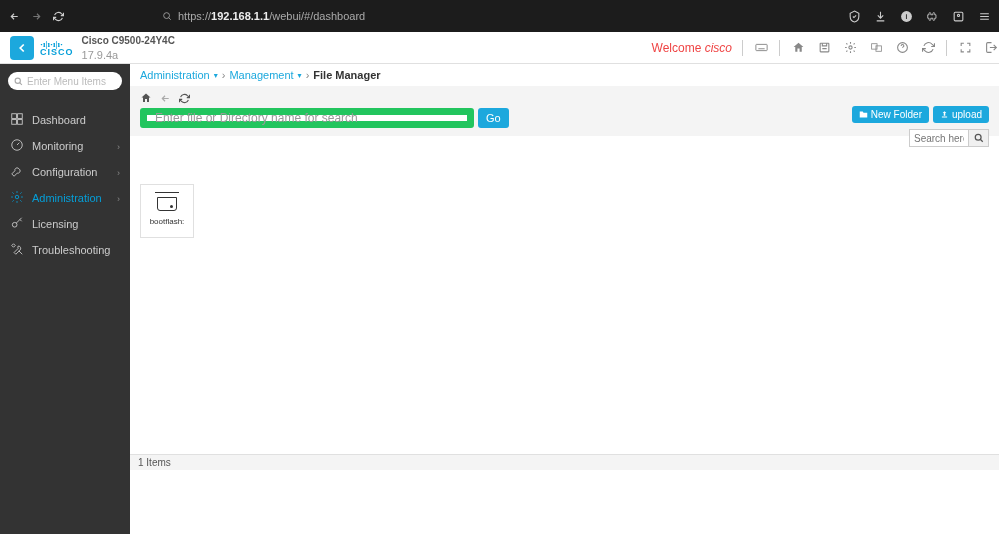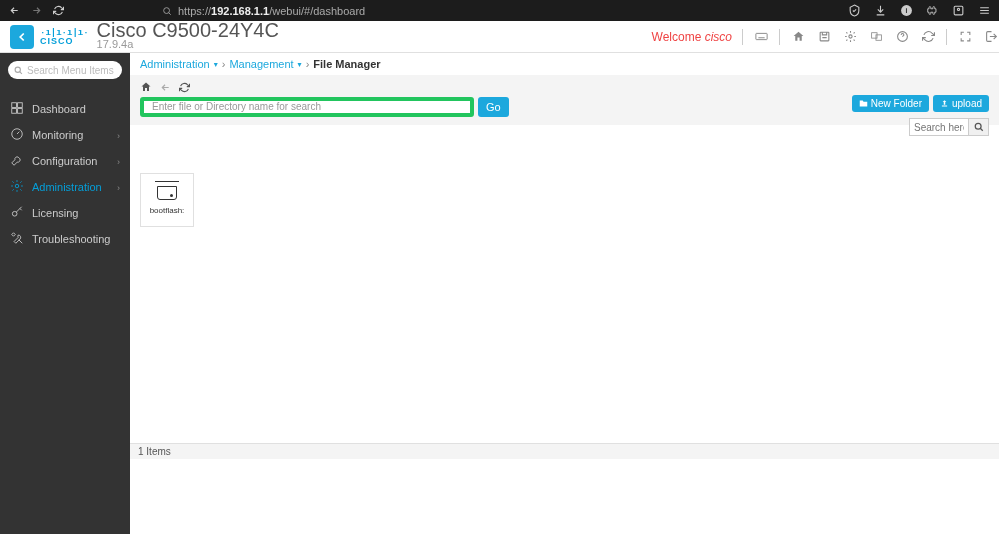--- a/index.html
+++ b/index.html
@@ -1,31 +1,31 @@
 <!DOCTYPE html>
 <html><head>
 <meta charset="utf-8">
 <style>
 *{box-sizing:border-box;margin:0;padding:0;font-family:Arial,Helvetica,sans-serif}
 body{width:999px;height:534px;overflow:hidden;background:#fff;font-size:12px}
 
-.chrome{height:21px;background:#1c1c1c;display:flex;align-items:center;color:#bbb;padding:0 8px;font-size:11px}
+.chrome{height:32px;background:#1c1c1c;display:flex;align-items:center;color:#bbb;padding:0 8px;font-size:11px}
 .chrome .nav-area{display:flex;align-items:center;gap:10px}
 .chrome .nav-icon{width:12px;height:12px;display:flex;align-items:center;justify-content:center;cursor:pointer;color:#ccc}
 .chrome .addr{display:flex;align-items:center;margin-left:98px;gap:6px;color:#aaa}
 .chrome .addr .bold{color:#eee;font-weight:bold}
 .chrome .right{margin-left:auto;display:flex;gap:12px;align-items:center}
 .chrome .right .ico{width:14px;height:14px;display:flex;align-items:center;justify-content:center;cursor:pointer}
 
 .header{height:32px;border-bottom:1px solid #e0e0e0;display:flex;align-items:center;padding-left:0}
 .back-btn{width:24px;height:24px;background:#1ca8dd;border-radius:4px;margin:0 6px 0 10px;display:flex;align-items:center;justify-content:center;color:#fff;cursor:pointer}
 .logo{color:#049fd9;font-size:9px;letter-spacing:-1px;display:flex;flex-direction:column;line-height:8px;font-weight:bold;margin-right:8px}
-.logo .bars{font-family:Liberation Mono, monospace;letter-spacing:0}
+.logo .bars{font-family:Liberation Serif, serif;letter-spacing:0}
 .title-block{display:flex;flex-direction:column;line-height:14px}
-.title{font-size:20px;color:#555;font-weight:400}
+.title{font-size:10px;color:#555;font-weight:700}
 .version{font-size:11px;color:#999}
 .header-right{margin-left:auto;display:flex;align-items:center;gap:10px;color:#ef4444}
 .welcome{font-size:12px}
 .welcome em{font-style:italic}
 .hbtn{width:16px;height:16px;cursor:pointer;color:#888;display:flex;align-items:center;justify-content:center;font-size:12px}
 .divider{width:1px;height:16px;background:#ccc}
 
 .body{display:flex;height:calc(534px - 52px)}
 .sidebar{width:130px;background:#333;color:#ccc;padding-top:8px}
 .search-box{margin:0 8px 10px 8px;background:#fff;border-radius:10px;height:18px;display:flex;align-items:center;padding:0 6px;font-size:10px;color:#aaa}
@@ -38,21 +38,21 @@
 .content{flex:1;background:#fff;display:flex;flex-direction:column;position:relative}
 .breadcrumb{height:22px;display:flex;align-items:center;padding:0 10px;font-size:11px;gap:4px;color:#555;background:#fff}
 .breadcrumb a{color:#1ca8dd;cursor:pointer}
 .breadcrumb .sep{color:#888}
 .breadcrumb .caret{font-size:8px}
 .breadcrumb strong{color:#333;font-weight:bold}
 .toolbar-zone{background:#f4f4f4;padding:6px 10px 8px 10px}
 .toolbar-row{display:flex;align-items:center;gap:8px;font-size:12px;color:#555}
 .toolbar-row .tico{cursor:pointer}
 .search-row{display:flex;align-items:center;gap:4px;margin-top:4px}
-.file-search{flex:0 0 334px;height:20px;border:4px solid #22c55e;border-radius:3px;padding:0 8px;font-size:10px;color:#888;background:#fff;display:flex;align-items:flex-start}
+.file-search{flex:0 0 334px;height:20px;border:7px solid #22c55e;border-radius:3px;padding:0 8px;font-size:12px;color:#888;background:#fff;display:flex;align-items:center}
 .go-btn{background:#1ca8dd;color:#fff;border-radius:3px;height:20px;padding:0 8px;display:flex;align-items:center;font-size:11px;cursor:pointer}
 .action-bar{position:relative;margin-top:-34px;padding:4px 10px 0 10px;display:flex;justify-content:flex-end;gap:4px}
 .action-bar.row2{margin-top:2px}
 .blue-btn{background:#1ca8dd;color:#fff;border-radius:3px;font-size:10px;padding:3px 7px;display:flex;align-items:center;gap:3px;cursor:pointer}
 .grid-search{display:flex;align-items:center}
 .grid-search input{width:60px;height:18px;border:1px solid #ccc;font-size:10px;padding:0 4px}
 .grid-search .sbtn{width:20px;height:18px;border:1px solid #ccc;border-left:none;background:#f0f0f0;display:flex;align-items:center;justify-content:center;font-size:10px;cursor:pointer;color:#555}
 .file-grid{flex:1;padding:12px 10px;position:relative}
 .file-item{width:54px;height:54px;border:1px solid #e0e0e0;display:flex;flex-direction:column;align-items:center;justify-content:center;cursor:pointer;background:#fff}
 .file-item .disk-icon{width:20px;height:14px;border:1.5px solid #333;border-radius:0 0 3px 3px;position:relative;margin-bottom:6px}
@@ -204,21 +204,21 @@
 <div class="body">
 
   <div class="sidebar">
     <div class="search-box">
       <span class="sicon">
         <svg width="9" height="9" viewBox="0 0 24 24" fill="none" stroke="#aaa" stroke-width="3">
             <circle cx="10" cy="10" r="7"></circle>
             <path d="M21 21l-6-6"></path>
           </svg>
       </span>
-      <span style="color:#bbb">Search Menu Items</span>
+      <span style="color:#bbb">Enter Menu Items</span>
     </div>
     <div id="menu">
         <div class="menu-item">
           <span class="micon">
             <svg width="14" height="14" viewBox="0 0 24 24" fill="none" stroke="currentColor" stroke-width="1.5">
               <rect x="3" y="3" width="8" height="8"></rect>
               <rect x="13" y="3" width="8" height="8"></rect>
               <rect x="3" y="13" width="8" height="8"></rect>
               <rect x="13" y="13" width="8" height="8"></rect>
             </svg>

